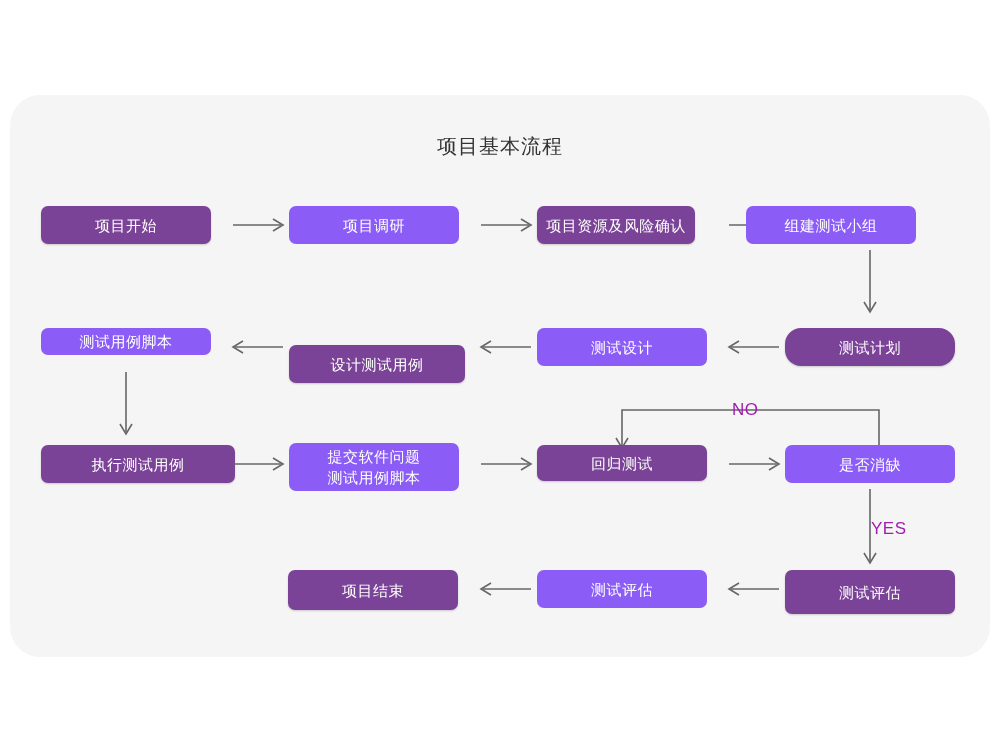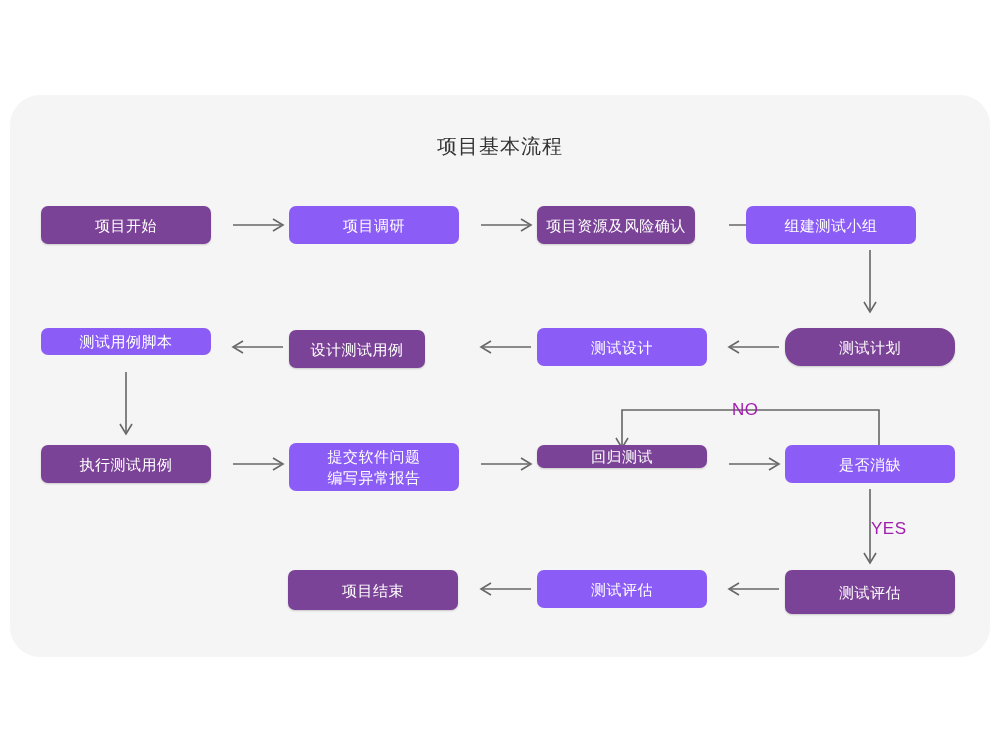--- a/index.html
+++ b/index.html
@@ -122,21 +122,21 @@
 
     <div class="node gray" style="left:31px; top:233px; width:170px; height:27px;text-align:center;">测试用例脚本</div>
 
     <div class="arrow-h" style="left:221px; top:242px;">
       <svg width="58" height="20" viewBox="0 0 58 20">
         <line x1="52" y1="10" x2="4" y2="10" stroke="#666666" stroke-width="1.6"></line>
         <polyline points="12,4 2,10 12,16" fill="none" stroke="#666666" stroke-width="1.6"></polyline>
       </svg>
     </div>
 
-    <div class="node purple" style="left:279px; top:235px; width:136px; height:38px;text-align:center;">设计测试用例</div>
+    <div class="node purple" style="left:279px; top:250px; width:176px; height:38px;text-align:center;">设计测试用例</div>
 
     <div class="arrow-h" style="left:469px; top:242px;">
       <svg width="58" height="20" viewBox="0 0 58 20">
         <line x1="52" y1="10" x2="4" y2="10" stroke="#666666" stroke-width="1.6"></line>
         <polyline points="12,4 2,10 12,16" fill="none" stroke="#666666" stroke-width="1.6"></polyline>
       </svg>
     </div>
 
     <div class="node gray" style="left:527px; top:233px; width:170px; height:38px;">测试设计</div>
 
@@ -157,40 +157,40 @@
     </div>
 
     <div class="elbow" style="left:602px; top:305px;">
       <svg width="280" height="60" viewBox="0 0 280 60">
         <polyline points="267,55 267,10 10,10 10,46" fill="none" stroke="#666666" stroke-width="1.6"></polyline>
         <polyline points="4,38 10,48 16,38" fill="none" stroke="#666666" stroke-width="1.6"></polyline>
       </svg>
     </div>
     <div class="edge-label" style="left:722px; top:305px;">NO</div>
 
-    <div class="node purple" style="left:31px; top:350px; width:170px; height:38px;">执行测试用例</div>
+    <div class="node purple" style="left:31px; top:350px; width:194px; height:38px;">执行测试用例</div>
 
     <div class="arrow-h" style="left:221px; top:359px;">
       <svg width="58" height="20" viewBox="0 0 58 20">
         <line x1="2" y1="10" x2="50" y2="10" stroke="#666666" stroke-width="1.6"></line>
         <polyline points="42,4 52,10 42,16" fill="none" stroke="#666666" stroke-width="1.6"></polyline>
       </svg>
     </div>
 
     <div class="node gray" style="left:279px; top:348px; width:170px; height:48px;">提交软件问题
-编写异常报告</div>
+测试用例脚本</div>
 
     <div class="arrow-h" style="left:469px; top:359px;">
       <svg width="58" height="20" viewBox="0 0 58 20">
         <line x1="2" y1="10" x2="50" y2="10" stroke="#666666" stroke-width="1.6"></line>
         <polyline points="42,4 52,10 42,16" fill="none" stroke="#666666" stroke-width="1.6"></polyline>
       </svg>
     </div>
 
-    <div class="node purple" style="left:527px; top:350px; width:170px; height:23px;">回归测试</div>
+    <div class="node purple" style="left:527px; top:350px; width:170px; height:36px;">回归测试</div>
 
     <div class="arrow-h" style="left:717px; top:359px;">
       <svg width="58" height="20" viewBox="0 0 58 20">
         <line x1="2" y1="10" x2="50" y2="10" stroke="#666666" stroke-width="1.6"></line>
         <polyline points="42,4 52,10 42,16" fill="none" stroke="#666666" stroke-width="1.6"></polyline>
       </svg>
     </div>
 
     <div class="node gray" style="left:775px; top:350px; width:170px; height:38px;">是否消缺</div>
 

